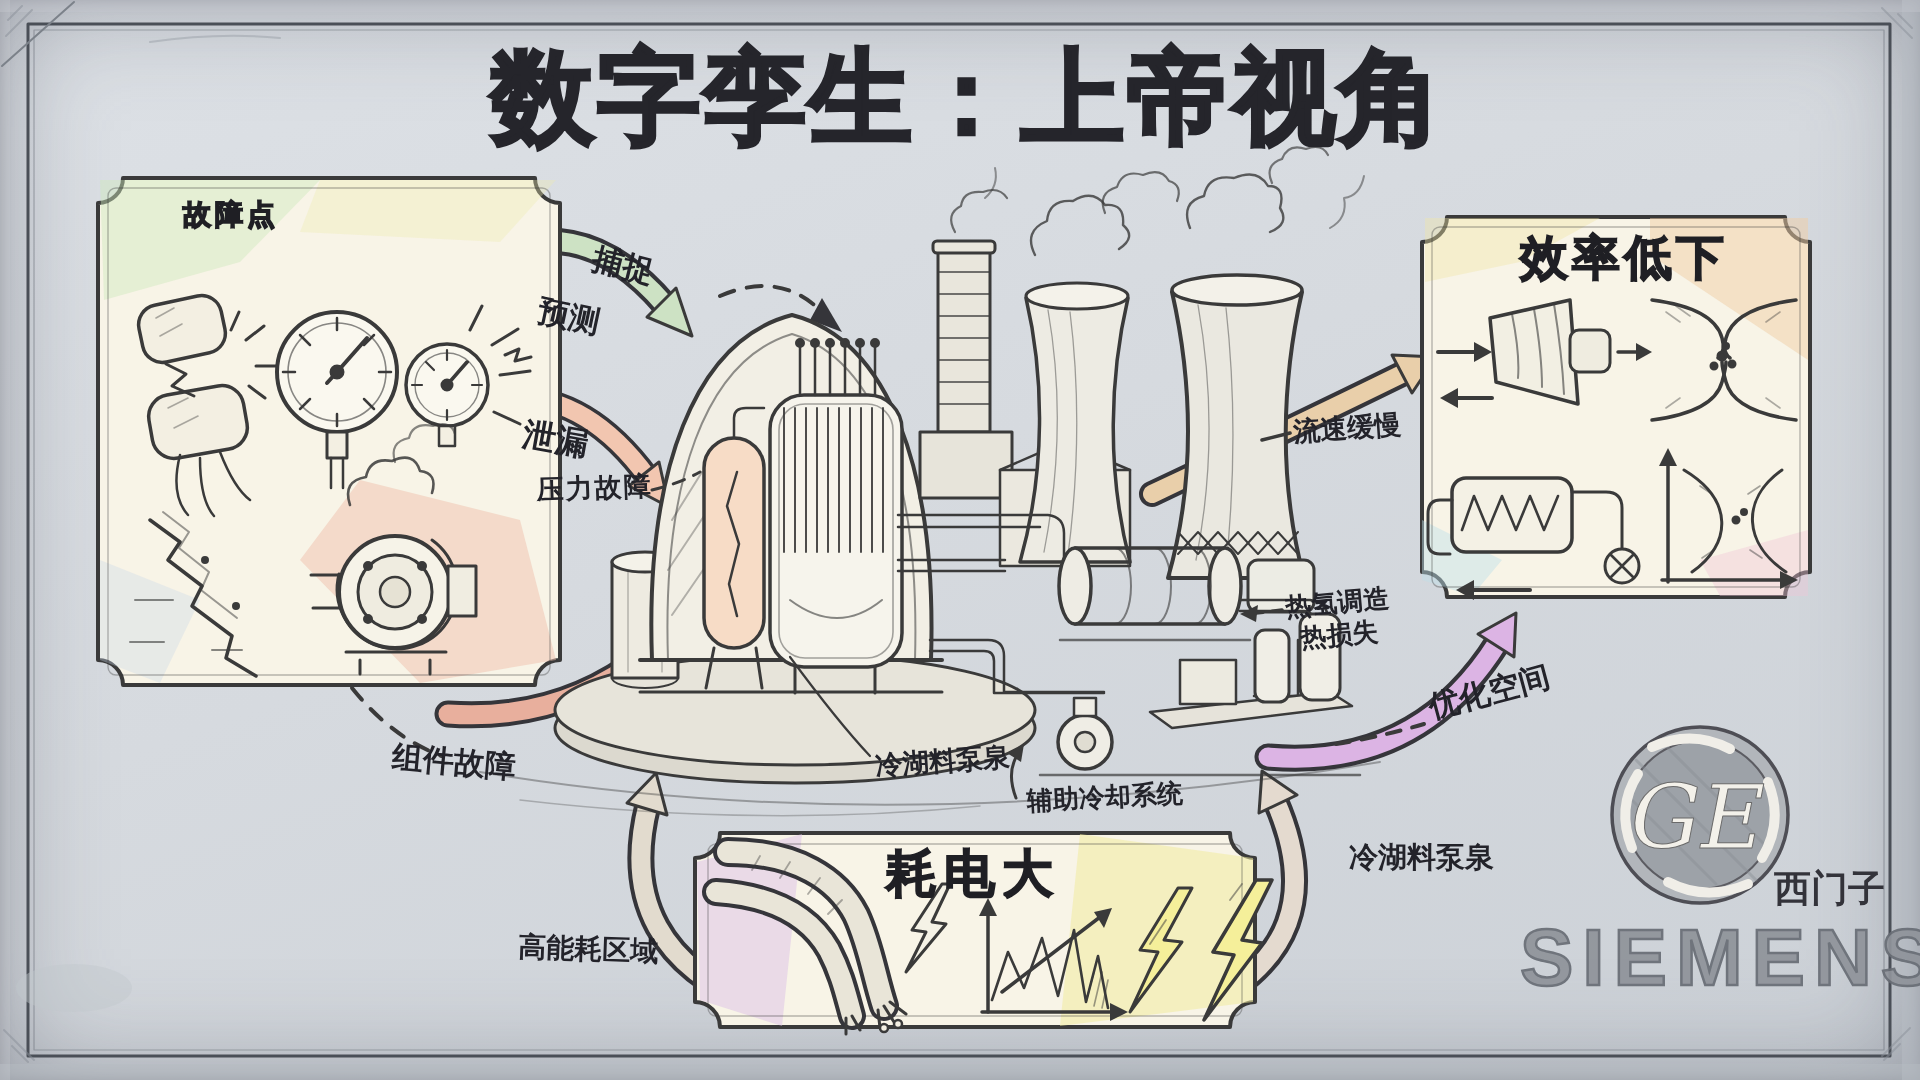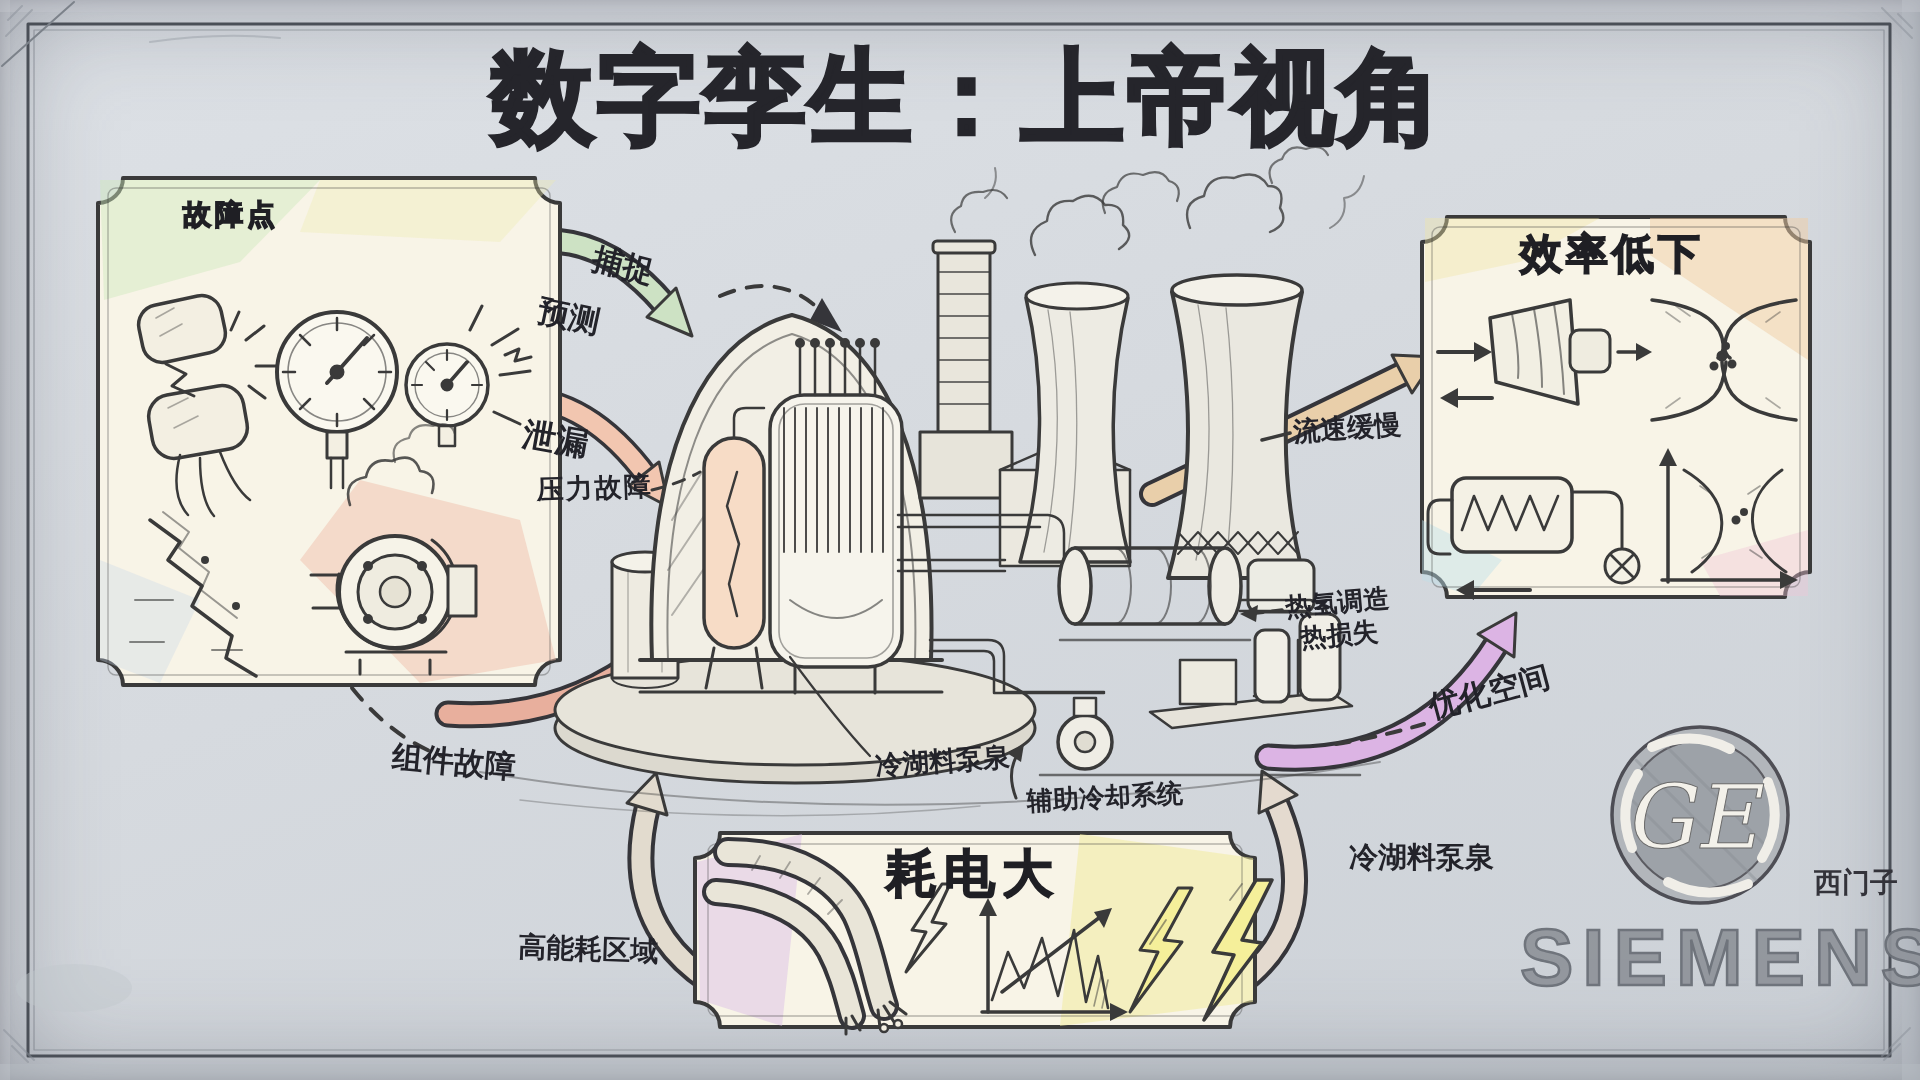--- a/index.html
+++ b/index.html
@@ -30,23 +30,23 @@
   .l-component{left:394px;top:736px;font-size:31px;transform:rotate(5deg);}
   .l-coolpump{left:874px;top:748px;font-size:27px;transform:rotate(-4deg);}
   .l-auxcool{left:1026px;top:784px;font-size:26px;transform:rotate(-3deg);}
   .l-heatreg{left:1284px;top:590px;font-size:26px;transform:rotate(-5deg);}
   .l-heatloss{left:1299px;top:621px;font-size:26px;transform:rotate(-5deg);}
   .l-slowflow{left:1292px;top:414px;font-size:27px;transform:rotate(-4deg);}
   .l-optim{left:1424px;top:688px;font-size:31px;transform:rotate(-15deg);}
   .l-energysave{left:1349px;top:838px;font-size:29px;}
   .l-highenergy{left:519px;top:928px;font-size:28px;transform:rotate(2deg);}
   .t-faults{left:183px;top:196px;font-size:28px;}
-  .t-efficiency{left:1520px;top:226px;font-size:42px;}
+  .t-efficiency{left:1520px;top:226px;font-size:48px;}
   .t-power{left:886px;top:840px;font-size:51px;letter-spacing:7px;font-family:Liberation Serif, serif;}
-  .siemens-cn{position:absolute;left:1774px;top:864px;font-size:28px;font-weight:600;color:#33333a;margin-left:40px;}
+  .siemens-cn{position:absolute;left:1774px;top:864px;font-size:37px;font-weight:600;color:#33333a;}
   .siemens-word{
     position:absolute;left:1520px;top:912px;font-size:80px;font-weight:700;
     letter-spacing:9px;color:#8f939a;-webkit-text-stroke:2.5px #686d75;opacity:.92;
     font-family:"Liberation Sans", sans-serif;
   }
 </style>
 </head>
 <body>
 
 <div class="canvas">

